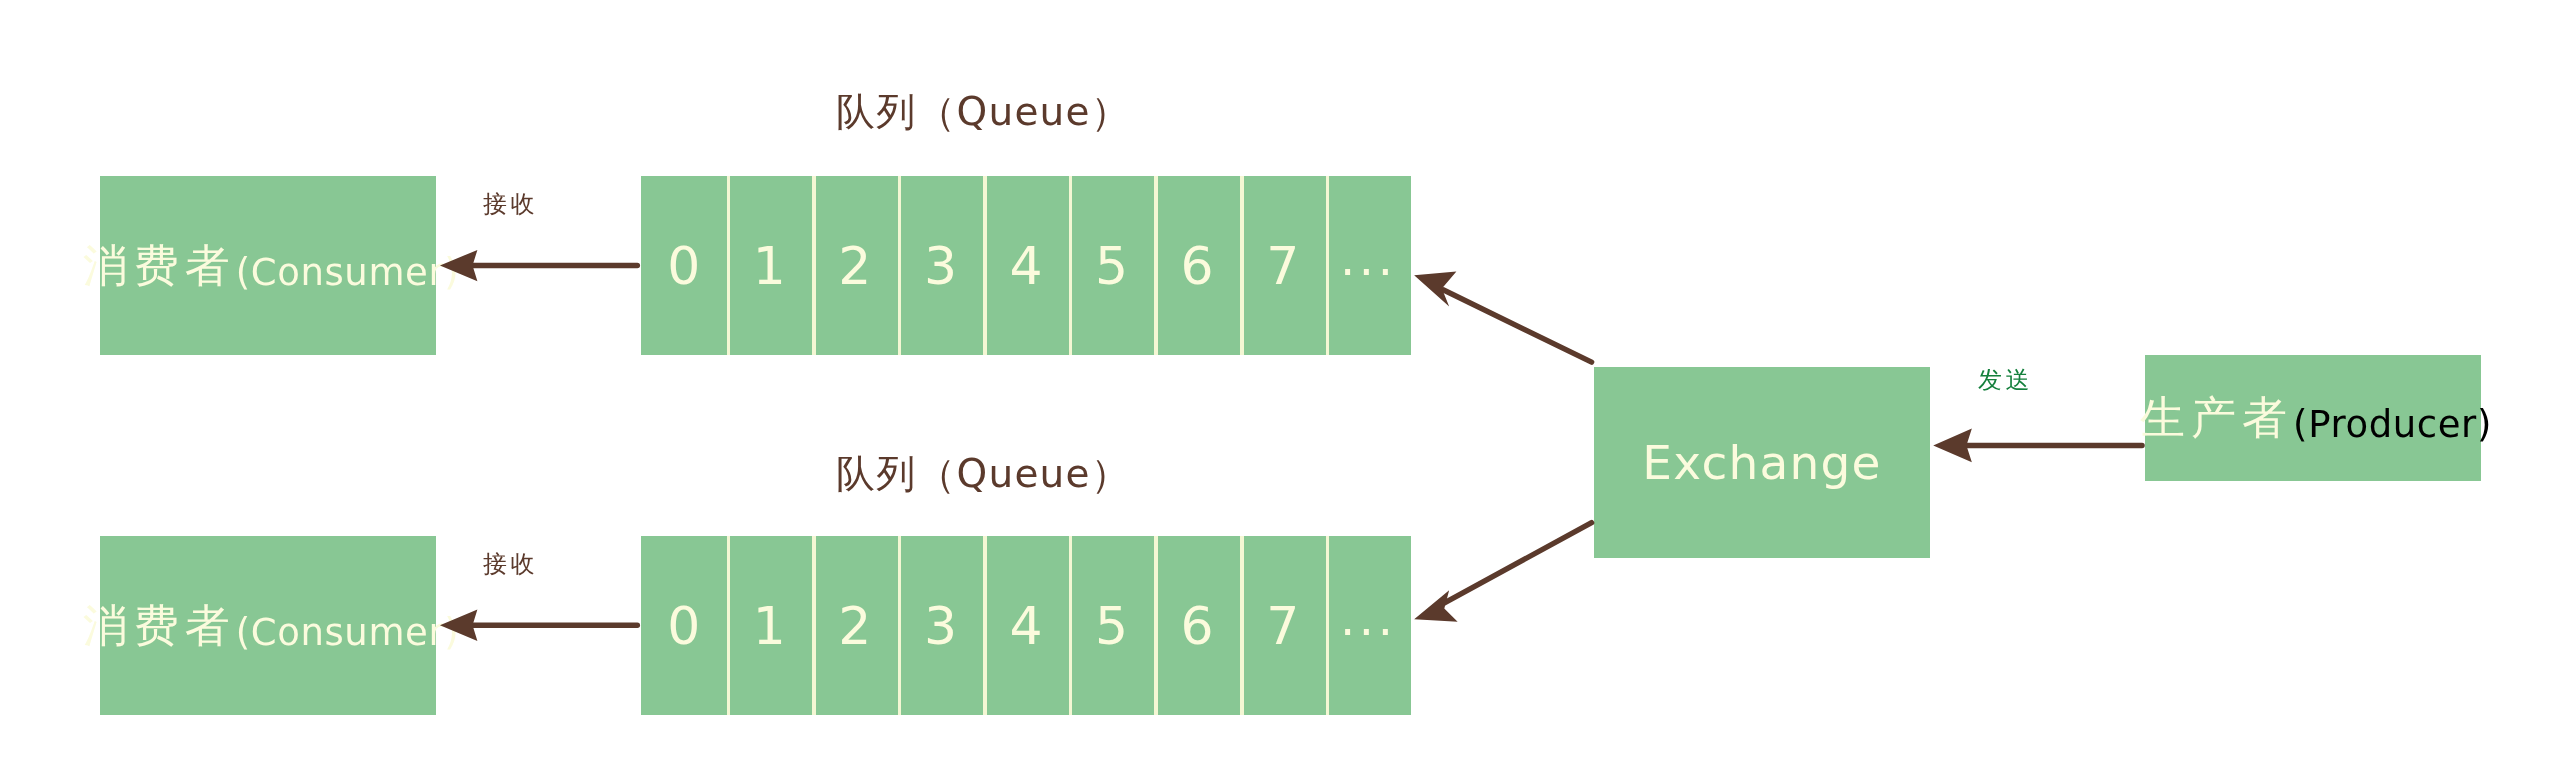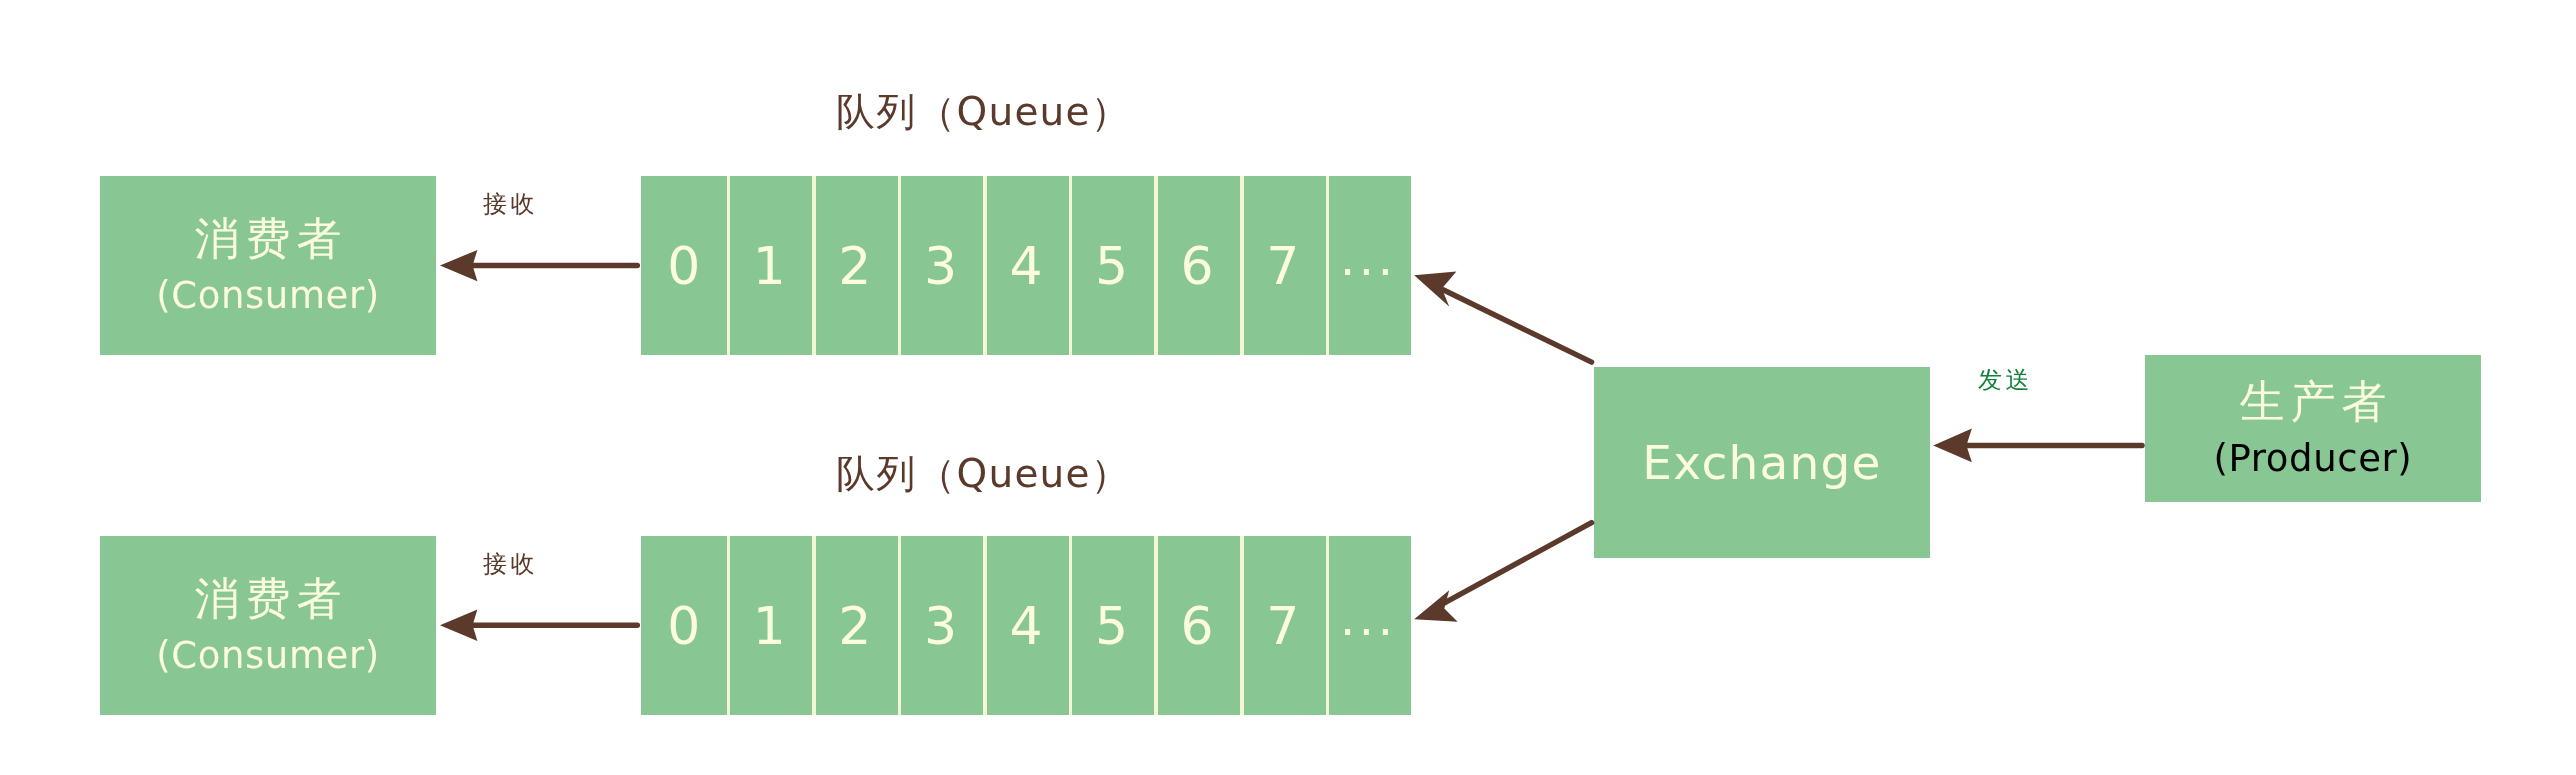--- a/index.html
+++ b/index.html
@@ -17,21 +17,21 @@
     background: #ffffff;
     overflow: hidden;
     border-radius: 29px;
   }
 
   
   .gbox {
     position: absolute;
     background: #88c794;
     display: flex;
-    flex-direction: column;
+    flex-direction: row;
     align-items: center;
     justify-content: center;
     color: #fbfbdd;
     line-height: 1.05;
     box-sizing: border-box;
   }
   .gbox .cn {
     font-size: 45px;
     letter-spacing: 6px;
     text-indent: 6px;
@@ -158,21 +158,21 @@
       <div class="cell" style="color: rgb(251, 251, 221);">7</div>
       <div class="cell ellipsis" style="color: rgb(251, 251, 221);">...</div>
     </div>
 
   <div class="gbox" id="exchange-box" style="left: 1594px; top: 367px; width: 336px; height: 191px; background: rgb(136, 199, 148);">
     <div class="single" style="color: rgb(251, 251, 221);">Exchange</div>
   </div>
 
   <div class="alabel" style="left: 1978px; top: 364px; color: #15803d;">发送</div>
 
-  <div class="gbox" id="producer-box" style="left: 2145px; top: 355px; width: 336px; height: 147px; background: rgb(136, 199, 148);">
+  <div class="gbox" id="producer-box" style="left: 2145px; top: 355px; width: 336px; height: 126px; background: rgb(136, 199, 148);">
     <div class="cn" style="color: rgb(251, 251, 221);">生产者</div>
     <div class="en" style="color: #000000;">(Producer)</div>
   </div>
 
   <svg id="arrows" viewBox="0 0 4266 1284">
 
     <g>
       <line x1="1055" y1="440" x2="760" y2="440" stroke="#5b3a2c" stroke-width="9" stroke-linecap="round"></line>
       <polygon points="728,440 790,414 782,440 790,466" fill="#5b3a2c"></polygon>
     </g>

